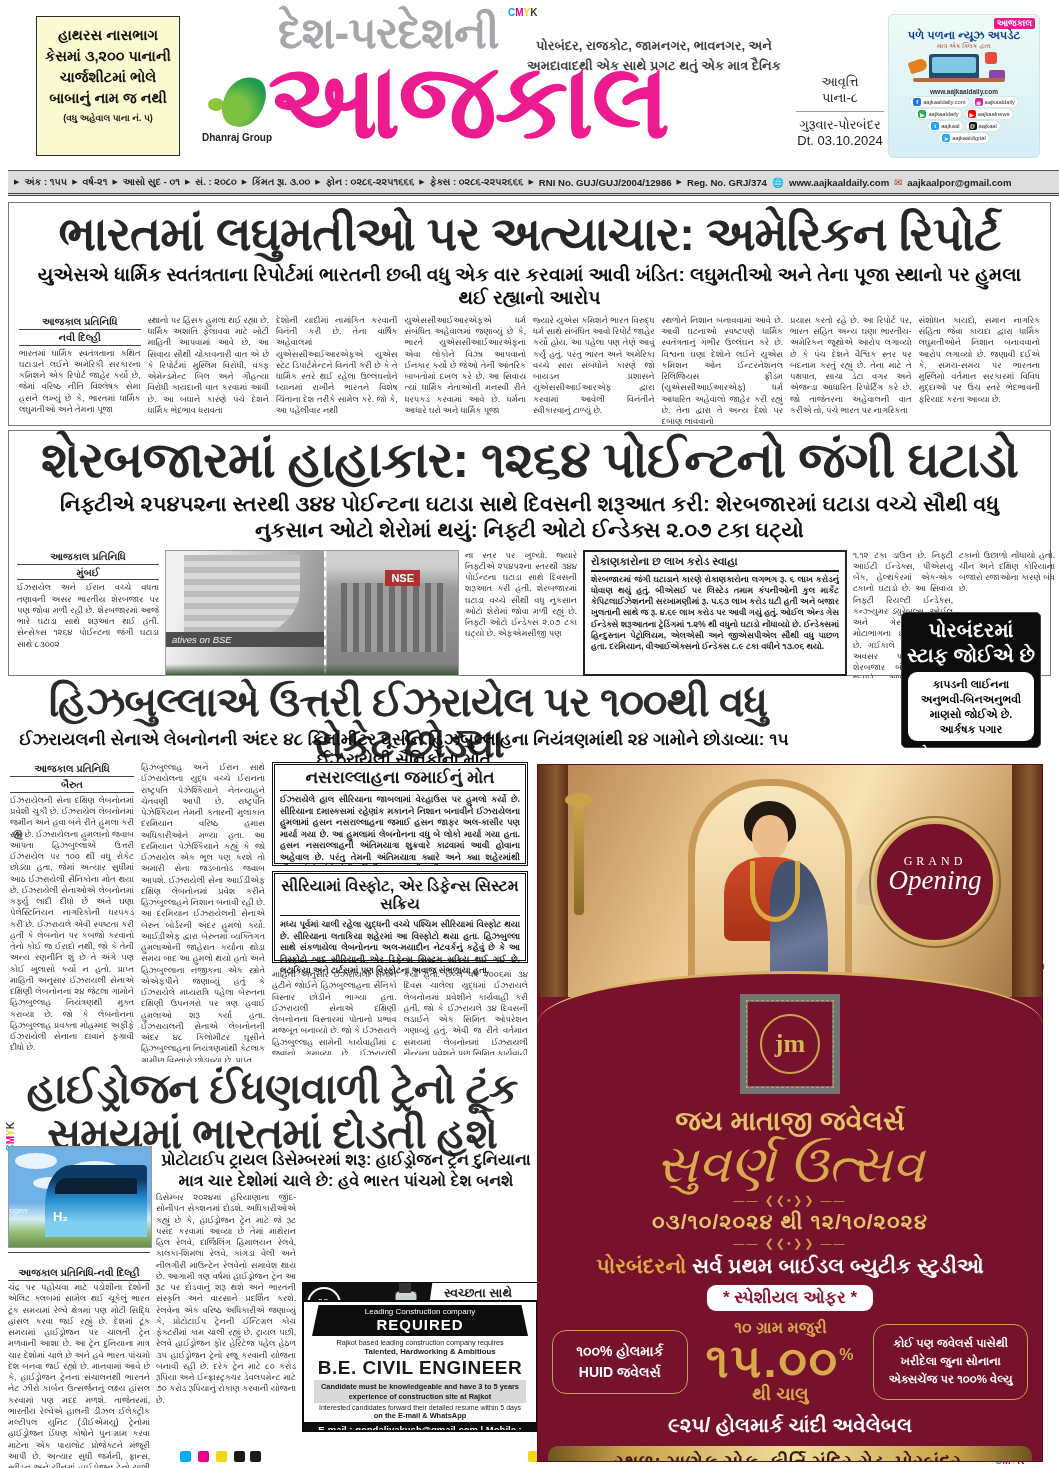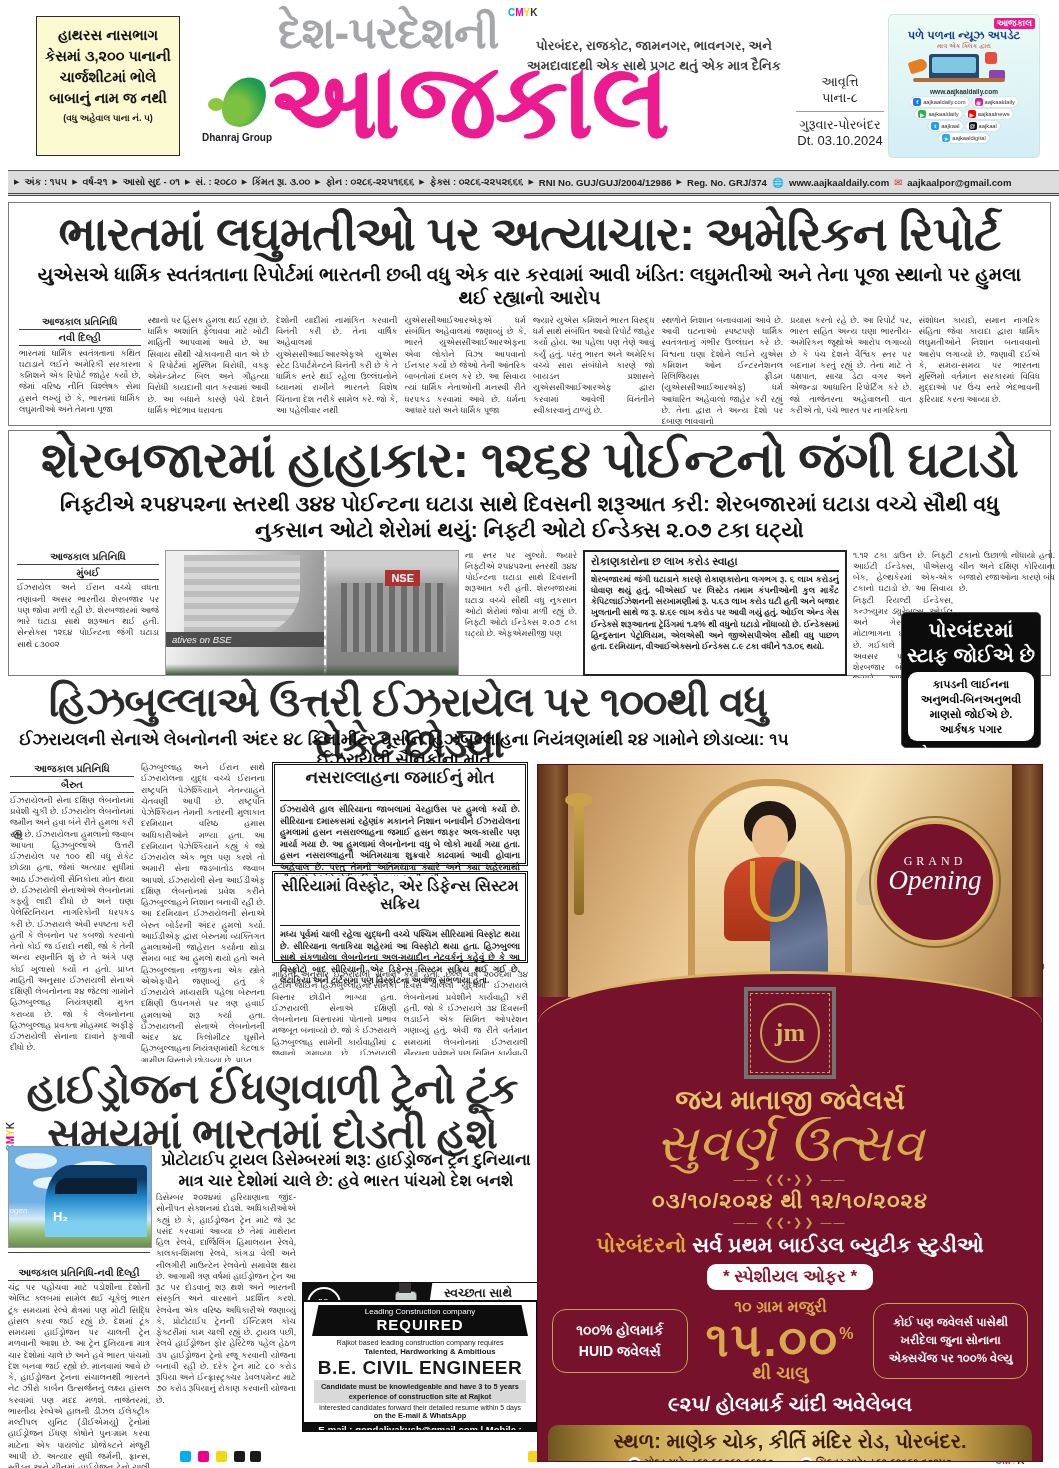--- a/index.html
+++ b/index.html
@@ -66,21 +66,21 @@
   
   .phtrain{position:relative;background:linear-gradient(#6fb0e6 55%,#d7ecf9 72%,#9cc47e 84%,#688f4e);overflow:hidden;border:1px solid #999;}
   .cloud{position:absolute;background:#ffffffd9;border-radius:50%;}
   .train{position:absolute;right:4px;bottom:10px;width:72%;height:72%;background:linear-gradient(#0e3a66 20%,#1f86c8 45%,#7fd0f0 80%);border-radius:26px 4px 0 0/40px 4px 0 0;}
   .train .win{position:absolute;left:10%;top:18%;width:80%;height:22%;background:#0b1f35;border-radius:12px 2px 0 0;}
   .train .h2{position:absolute;left:8%;bottom:18%;color:#fff;font-weight:bold;font-size:13px;}
   .train .hyd{position:absolute;left:-52px;bottom:30%;color:#eaf6ff;font-size:8px;font-style:italic;}
   
   .nbox{border:1.6px solid #111;box-shadow:0 0 0 1px #fff inset,0 0 0 2px #111 inset;padding:5px 7px;box-sizing:border-box;background:#fff;}
   .nbox .bt{font-weight:600;font-size:8.6px;}
-  .nboxt{font-size:17px;font-weight:bold;text-align:center;border-bottom:1.6px solid #111;padding-bottom:12px;margin-bottom:3px;}
+  .nboxt{font-size:17px;font-weight:bold;text-align:center;border-bottom:1.6px solid #111;padding-bottom:2px;margin-bottom:3px;}
   
   .staff{background:#0c0c0c;border-radius:5px;border:1px solid #444;color:#fff;text-align:center;padding:5px 4px;box-sizing:border-box;}
   .staff .t{font-size:20px;font-weight:bold;line-height:1.25;}
   .staff .inner{background:#fff;color:#000;border-radius:9px;margin:4px 2px;padding:5px 11px;font-size:11px;font-weight:bold;line-height:1.35;}
   .staff .ph{font-size:14.5px;font-weight:bold;}
   
   .okay{border:1.5px solid #111;background:#fff;position:relative;overflow:hidden;box-sizing:border-box;}
   .okay .wedge{position:absolute;left:-30px;top:-14px;width:150px;height:150px;background:#101010;transform:rotate(8deg);}
   .okay .bb{position:absolute;left:4px;top:4px;width:30px;height:30px;border-radius:50%;background:#101010;border:2px solid #fff;color:#fff;font-size:5.5px;font-weight:bold;display:flex;align-items:center;justify-content:center;text-align:center;}
   .okay .brand{position:absolute;left:16px;top:32px;color:#fff;font-size:27px;font-weight:bold;font-style:italic;transform:rotate(-14deg);letter-spacing:1px;}
@@ -117,21 +117,21 @@
   .lamp:before{content:"";position:absolute;left:-9px;top:-12px;width:28px;height:14px;background:#caa24a;border-radius:50%;}
   .hair{position:absolute;left:206px;top:36px;width:52px;height:46px;background:#241812;border-radius:50% 50% 45% 45%;}
   .face{position:absolute;left:214px;top:50px;width:36px;height:44px;background:#ecbd8d;border-radius:48%;}
   .blouse{position:absolute;left:186px;top:92px;width:92px;height:84px;background:linear-gradient(#cf4a28,#a83318);border-radius:42% 42% 8% 8%;}
   .sari{position:absolute;left:232px;top:96px;width:58px;height:136px;background:linear-gradient(160deg,#46536f 30%,#6a789a 60%,#46536f);border-radius:30% 60% 0 0;}
   .neck{position:absolute;left:212px;top:96px;width:40px;height:56px;border:5px solid #d9a93c;border-top:none;border-radius:0 0 50% 50%;}
   .grand{position:absolute;right:46px;top:56px;width:116px;height:116px;border-radius:50%;background:#76122B;border:3px solid #d9b25f;outline:2px solid #8a6a25;outline-offset:3px;color:#fff;text-align:center;font-family:"Liberation Serif",serif;}
   .grand .g1{letter-spacing:4px;font-size:12px;margin-top:30px;}
   .grand .g2{font-style:italic;font-size:27px;margin-top:-4px;}
   .jbody{position:relative;margin-top:-26px;background:#76122B;border-radius:50% 50% 0 0/52px 52px 0 0;border-top:3px solid #d9b25f;text-align:center;padding-top:8px;}
-  .jm{width:84px;height:84px;margin:5px auto;border:4px solid #737373;outline:1px dashed #c9a24b;outline-offset:-7px;display:flex;align-items:center;justify-content:center;}
+  .jm{width:84px;height:84px;margin:12px auto;border:8px solid #737373;outline:1px dashed #c9a24b;outline-offset:-7px;display:flex;align-items:center;justify-content:center;}
   .jm .cir{width:56px;height:56px;border:2px solid #c9a24b;border-radius:50%;color:#d9b25f;font-family:"Liberation Serif",serif;font-size:26px;font-weight:bold;display:flex;align-items:center;justify-content:center;}
   .jname{color:#e6c36a;font-size:27px;font-weight:bold;margin-top:6px;}
   .jfest{color:#d9a94e;font-family:"Liberation Serif",serif;font-style:italic;font-size:52px;line-height:1.0;margin-top:2px;}
   .orn{color:#c9a24b;font-size:11px;letter-spacing:2px;margin:3px 0;}
   .jdates{color:#e6c36a;font-size:21px;font-weight:bold;letter-spacing:1px;}
   .jtag{font-size:21px;font-weight:bold;margin-top:4px;color:#fff;}
   .jtag .g{color:#e0a93e;}
   .jpill{display:inline-block;background:#fff;color:#8a1530;font-size:17px;font-weight:bold;border-radius:9px;padding:3px 16px;margin-top:7px;}
   .offers{display:flex;align-items:center;justify-content:center;gap:12px;margin-top:8px;padding:0 14px;}
   .obox{border:1.5px solid #c9a24b;border-radius:14px;color:#fff;font-weight:bold;padding:10px 6px;}

